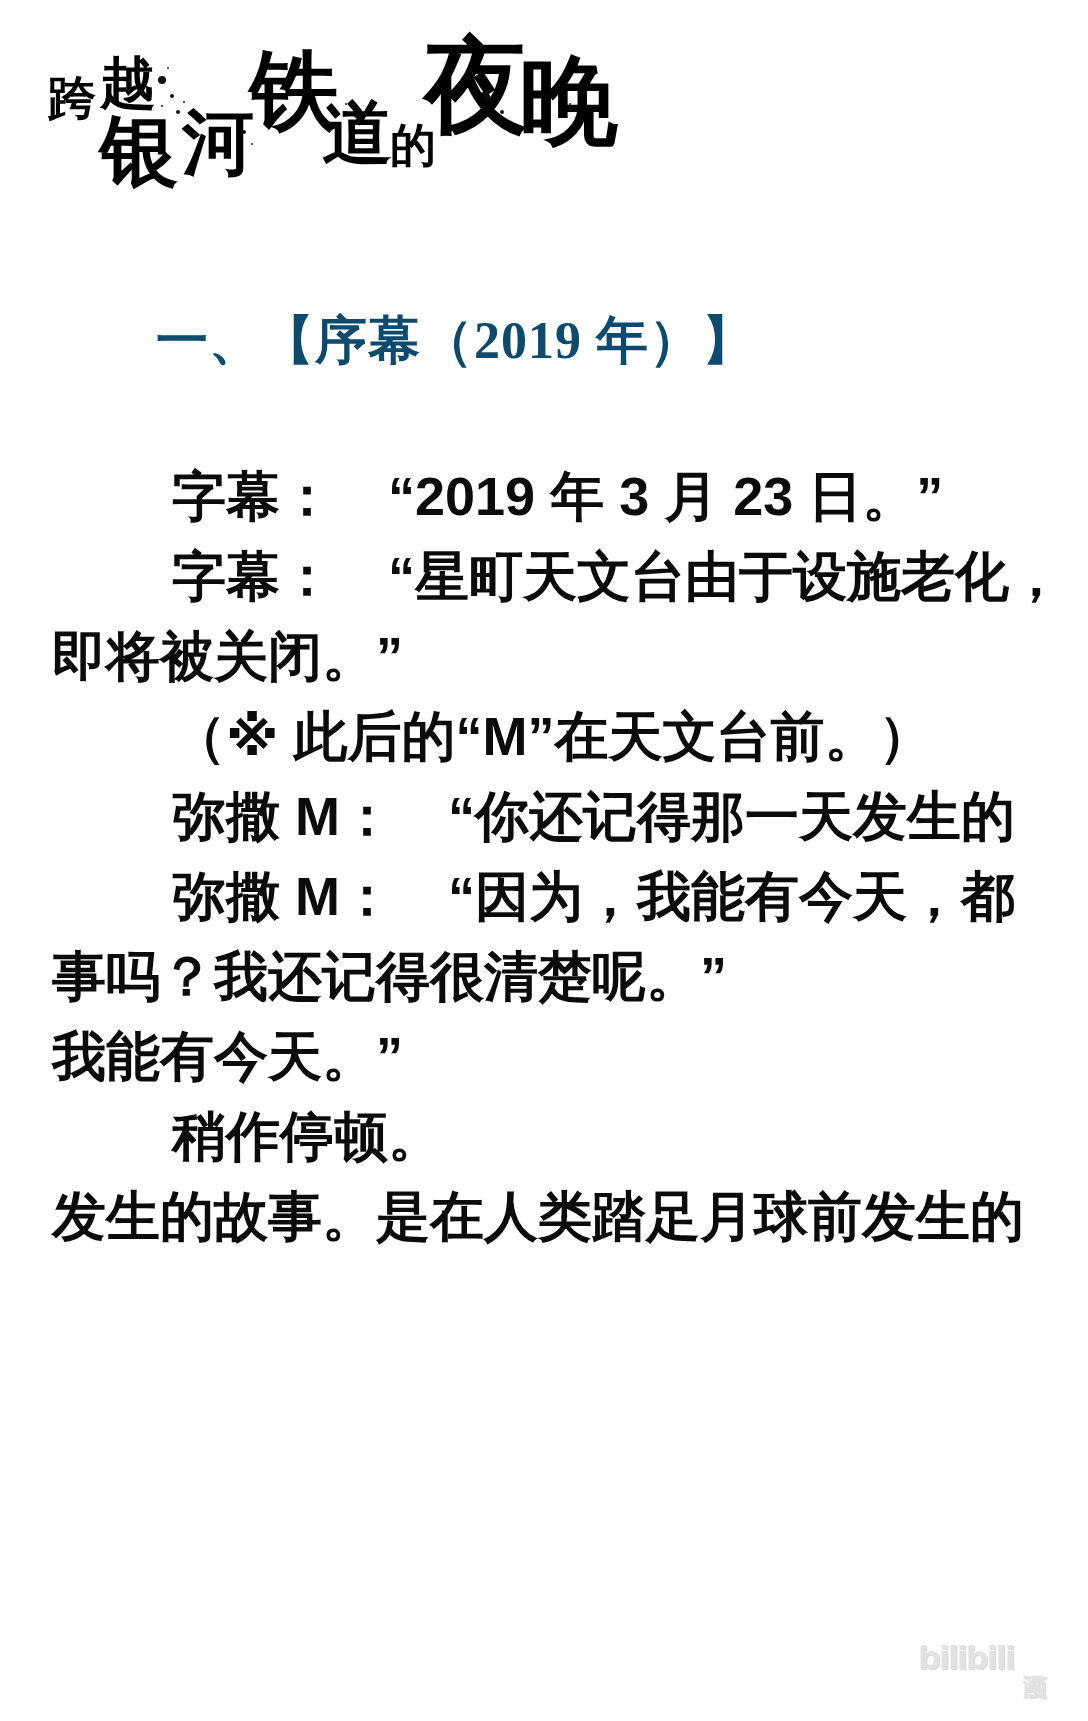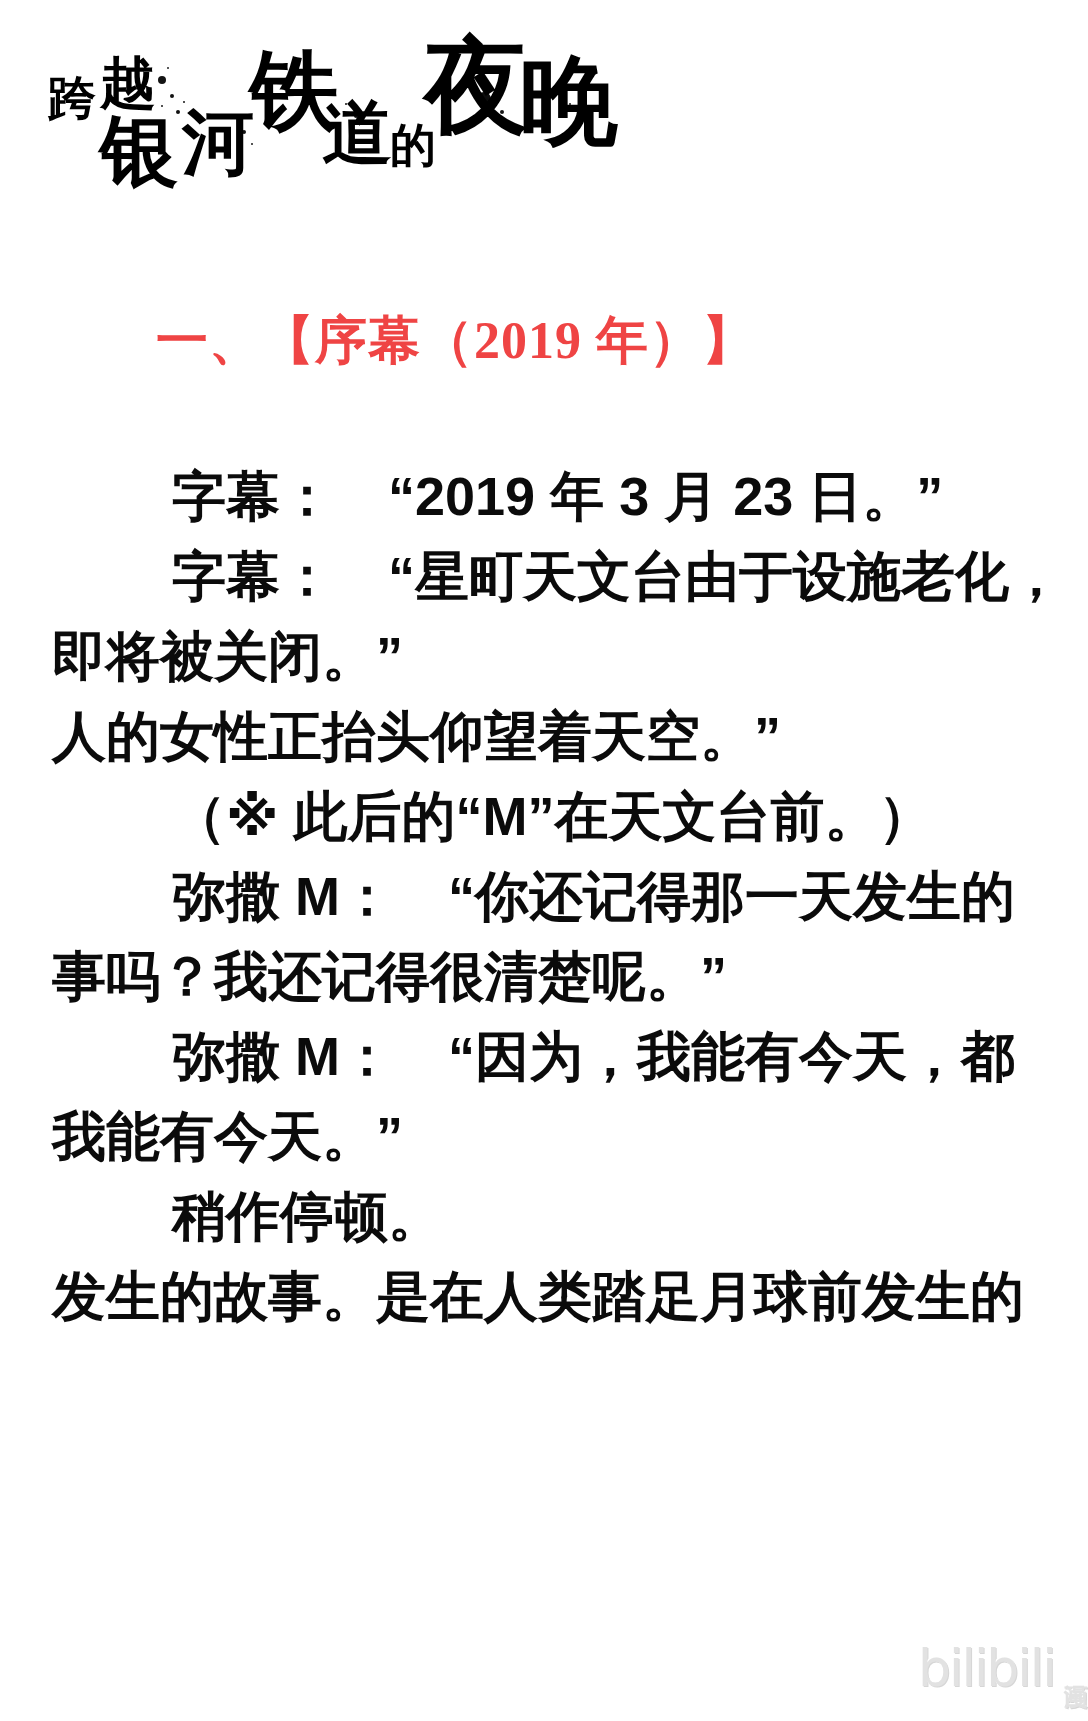--- a/index.html
+++ b/index.html
@@ -25,34 +25,34 @@
       177px 16px 0 -4px #222,
       184px 24px 0 -3px #111,
       194px 36px 0 -2px #161616,
       322px 19px 0 3px #0d0d0d,
       340px 32px 0 -2px #161616,
       312px 42px 0 -3px #222,
       408px 24px 0 -3px #131313,
       414px 36px 0 -4px #222;}
 
   
-  #heading{position:absolute;left:156px;top:306px;font-size:52px;font-weight:bold;color:#ef4444;
+  #heading{position:absolute;left:156px;top:306px;font-size:52px;font-weight:bold;color:#0c4a6e;
            font-family:"Liberation Serif","DejaVu Serif",serif;letter-spacing:1px;white-space:pre;}
 
   
   #script-lines{position:absolute;left:0;top:456px;width:1076px;box-sizing:border-box;
                 padding:0 52px;color:#0b0b0b;font-size:54px;line-height:80px;font-weight:600;
                 font-family:"Liberation Sans","DejaVu Sans",sans-serif;}
   #script-lines .line{white-space:pre;height:80px;}
   #script-lines .line.indent{text-indent:120px;}
 
   
   #watermark{position:absolute;left:918px;top:1642px;display:flex;align-items:center;color:#e2e2e2;}
-  #wm-wordmark{font-family:"DejaVu Sans","Liberation Sans",sans-serif;font-weight:normal;
-               font-size:52px;letter-spacing:-2px;line-height:1;
+  #wm-wordmark{font-family:"DejaVu Sans","Liberation Sans",sans-serif;font-weight:bold;
+               font-size:32px;letter-spacing:-2px;line-height:1;
                text-shadow:-1px -1px 0 #ffffff,1px 1px 0 #d6d6d6;}
   #wm-vertical{margin-left:8px;font-size:24px;line-height:26px;font-weight:bold;
                writing-mode:vertical-rl;letter-spacing:2px;
                text-shadow:-1px -1px 0 #ffffff,1px 1px 0 #d6d6d6;}
 </style>
 </head>
 <body>
 
 <div class="page">
 
@@ -70,25 +70,24 @@
       <span class="logo-char" style="left: 520px; top: 52px; font-size: 98px;">晚</span>
     </div>
 
   <div id="heading">一、【序幕（2019 年）】</div>
 
   <div id="script-lines">
 
   <div class="line indent">字幕：　“2019 年 3 月 23 日。”</div>
       <div class="line indent">字幕：　“星町天文台由于设施老化，</div>
       <div class="line">即将被关闭。”</div>
-      <div class="line">人的女性正抬头仰望着天空。”</div>
       <div class="line indent">（※ 此后的“M”在天文台前。）</div>
       <div class="line indent">弥撒 M：　“你还记得那一天发生的</div>
+      <div class="line indent">弥撒 M：　“因为，我能有今天，都</div>
       <div class="line">事吗？我还记得很清楚呢。”</div>
-      <div class="line indent">弥撒 M：　“因为，我能有今天，都</div>
       <div class="line">我能有今天。”</div>
       <div class="line indent">稍作停顿。</div>
       <div class="line">发生的故事。是在人类踏足月球前发生的</div>
     </div>
 
   <div id="watermark">
     <span id="wm-wordmark">bilibili</span>
     <span id="wm-vertical">漫画</span>
   </div>
 

